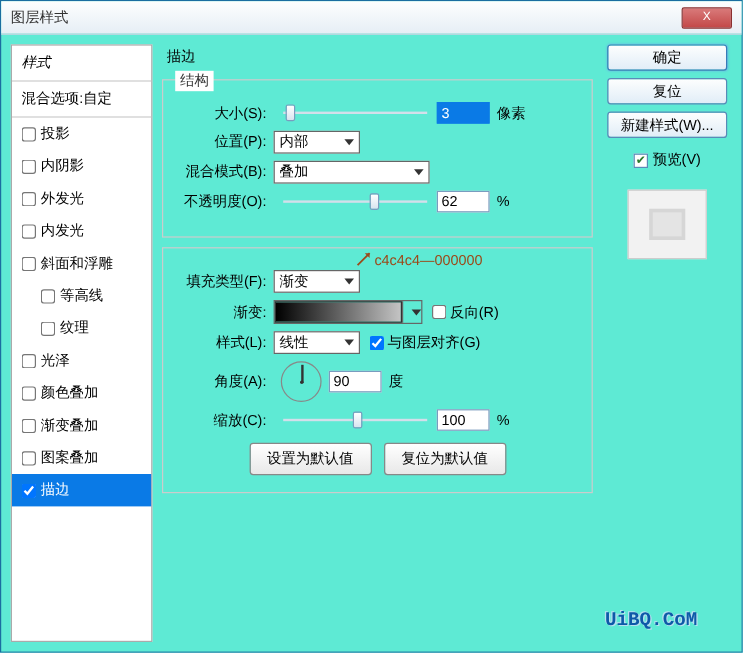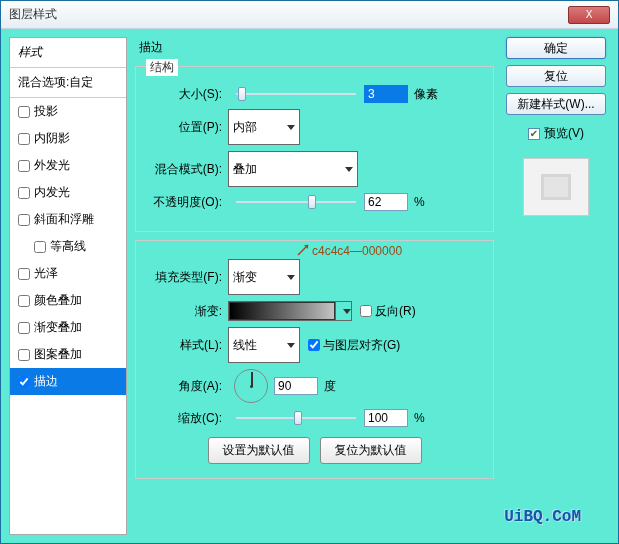--- a/index.html
+++ b/index.html
@@ -19,21 +19,21 @@
 .main-panel { flex: 1; display: flex; flex-direction: column; gap: 8px; }
 .group { border: 1px solid #ccc; padding: 12px 12px 14px 12px; position: relative; }
 .group-title { position: absolute; top: -8px; left: 10px; background: #fff; padding: 0 4px; color: #333; }
 .row { display: flex; align-items: center; margin: 6px 0; }
 .row-label { width: 80px; text-align: right; padding-right: 6px; }
 .slider-track { width: 120px; height: 2px; background: #d3dfea; position: relative; margin: 0 8px; }
 .slider-thumb { width: 8px; height: 14px; background: linear-gradient(#fff,#d8e4ef); border: 1px solid #7a9cbf; border-radius: 2px; position: absolute; top: -6px; }
 .num-input { width: 44px; height: 18px; border: 1px solid #7a9cbf; padding: 0 3px; }
 .num-input.sel { background: #0a7ae6; color: #fff; border: 1px solid #0a7ae6; }
 .unit { margin-left: 6px; }
-.dropdown { height: 36px; border: 1px solid #666; background: #fff; display: flex; align-items: center; padding: 0 4px; position: relative; }
+.dropdown { height: 19px; border: 1px solid #666; background: #fff; display: flex; align-items: center; padding: 0 4px; position: relative; }
 .dd-arrow { width: 0; height: 0; border-left: 4px solid transparent; border-right: 4px solid transparent; border-top: 5px solid #333; margin-left: auto; }
 .dropdown.w60 { width: 72px; }
 .grad-preview { width: 106px; height: 18px; background: linear-gradient(90deg, #000, #c4c4c4); border: 1px solid #333; }
 .grad-wrap { display: flex; border: 1px solid #666; }
 .grad-btn { width: 16px; display: flex; align-items: center; justify-content: center; border-left: 1px solid #666; }
 .angle-dial { width: 34px; height: 34px; border: 1px solid #888; border-radius: 50%; position: relative; margin: 0 6px; }
 .angle-ptr { position: absolute; width: 2px; height: 15px; background: #333; left: 16px; top: 2px; transform-origin: bottom center; }
 .angle-dot { position: absolute; width: 3px; height: 3px; background: #333; border-radius: 50%; left: 15px; top: 15px; }
 .chk { display: flex; align-items: center; gap: 3px; }
 .chk input { width: 12px; height: 12px; }
@@ -80,20 +80,24 @@
             <span>内发光</span>
           </div>
           <div class="style-item">
             <input type="checkbox" style="">
             <span>斜面和浮雕</span>
           </div>
           <div class="style-item indent">
             <input type="checkbox" style="">
             <span>等高线</span>
           </div>
+          <div class="style-item indent">
+            <input type="checkbox" style="">
+            <span>纹理</span>
+          </div>
           <div class="style-item">
             <input type="checkbox" style="">
             <span>光泽</span>
           </div>
           <div class="style-item">
             <input type="checkbox" style="">
             <span>颜色叠加</span>
           </div>
           <div class="style-item">
             <input type="checkbox" style="">

